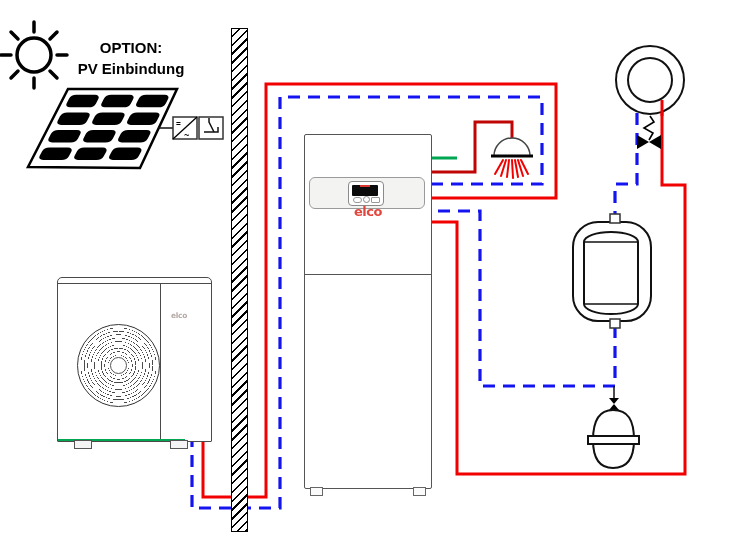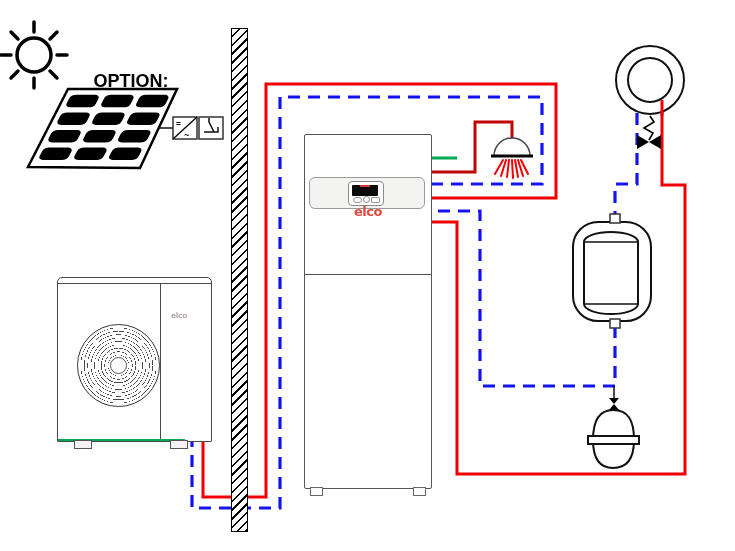--- a/index.html
+++ b/index.html
@@ -19,21 +19,21 @@
   .sunstroke{stroke:#000;stroke-width:3.5;fill:none;stroke-linecap:round;}
   .invtext{font-family:"DejaVu Sans Mono",monospace;font-weight:bold;fill:#000;}
 
   
   #wall{position:absolute;left:231px;top:28px;width:15px;height:502px;z-index:3;
         border:1.6px solid #000;background:
         repeating-linear-gradient(135deg,#fff 0 4.5px,#000 4.5px 6.2px);}
 
   
   #option-label{position:absolute;left:68px;top:37px;width:126px;z-index:2;
-        text-align:center;font-weight:bold;font-size:18px;line-height:1.4;color:#000;margin-top:32px;}
+        text-align:center;font-weight:bold;font-size:15px;line-height:1.4;color:#000;}
 
   
   #indoor{position:absolute;left:304px;top:134px;width:126px;height:353px;z-index:2;
         background:#fff;border:1.6px solid #555;border-radius:2px;}
   #indoor .divider{position:absolute;left:-1px;right:-1px;top:139px;border-top:1.4px solid #555;}
   #indoor .panelband{position:absolute;left:4px;top:42px;width:114px;height:30px;
         background:#f3f3f1;border:1px solid #9a9a9a;border-radius:6px;}
   #indoor .display{position:absolute;left:43px;top:46px;width:34px;height:23px;
         background:#fff;border:1.3px solid #8a8a8a;border-radius:4px;z-index:2;}
   #indoor .screen{position:absolute;left:3px;top:2.5px;width:26px;height:11px;background:#0b0b0b;border-radius:1px;}
@@ -171,20 +171,21 @@
       <path d="M 593 440 C 593 420 599 410 613 410 C 628 410 634 420 634 440
                C 634 458 628 468 613 468 C 599 468 593 458 593 440 Z" class="sym" stroke-width="2"></path>
       <rect x="588" y="436" width="51" height="8" class="sym" stroke-width="1.8"></rect>
     </g>
   </svg>
 
   <div id="wall"></div>
 
   <div id="option-label">
     <div>OPTION:</div>
+    <div>PV Einbindung</div>
   </div>
 
   <div id="indoor">
     <div class="panelband"></div>
     <div class="display">
       <div class="screen">
         <div class="screenbar"></div>
       </div>
       <div class="btn-oval"></div>
       <div class="btn-circle"></div>

